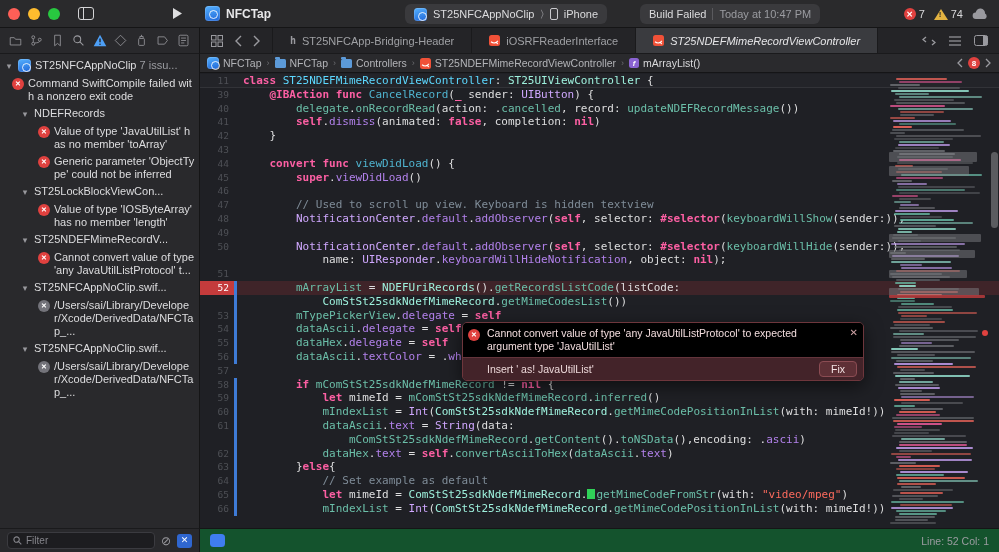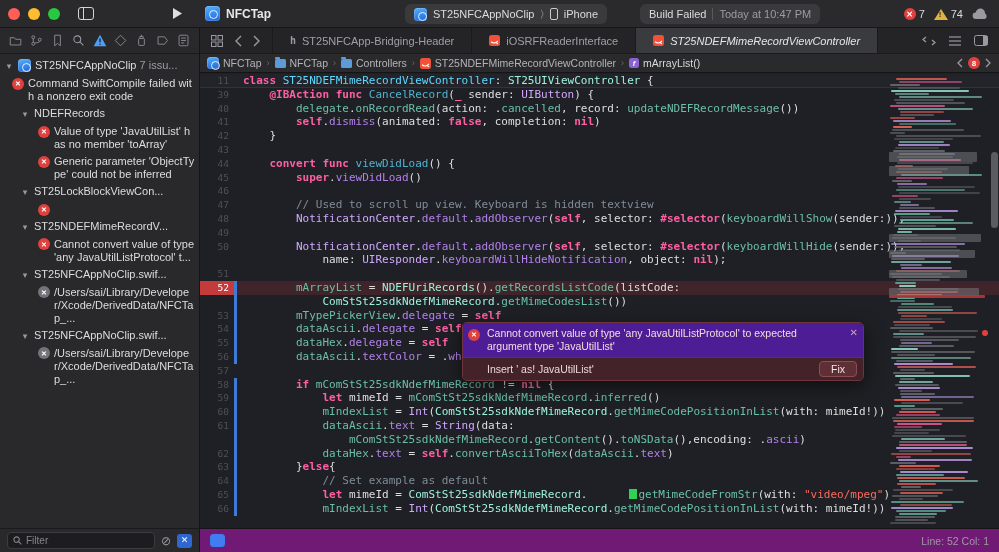--- a/index.html
+++ b/index.html
@@ -101,43 +101,43 @@
   .ln { width:34px; flex:none; text-align:right; padding-right:5px; color:#4e5056; font-size:9.5px;
         line-height:13.8px; }
   .cb { width:3px; flex:none; }
   .row.chg .cb { background:#3e7bd6; }
   .src { padding-left:6px; }
   .row.err { background:#3f2429; }
   .row.err .ln { background:#c43b3c; color:#fff; }
   .tok.pl{color:#dfdfe0}.tok.kw{color:#fc5fa3;font-weight:bold}.tok.str{color:#fc6a5d}
   .tok.com{color:#7f8c98}.tok.decl{color:#5dd8ff}.tok.fdecl{color:#4fb3cf}
   .tok.ptype{color:#9ef1dd}.tok.pmem{color:#6bbfa9}.tok.otype{color:#d0a8ff}.tok.omem{color:#b281eb}
-  .tok.hl { position:relative;margin-left:42px; }
+  .tok.hl { position:relative; }
   .tok.hl::before { content:""; display:inline-block; width:8px; height:10px; background:#30d158;
                     margin-right:1px; vertical-align:-1px; }
 
   .minimap { position:absolute; top:0; right:9px; width:103px; bottom:0; }
   .mm-bar { position:absolute; height:1.6px; border-radius:1px; }
   .mm-dot { position:absolute; width:6px; height:6px; border-radius:50%; background:#e0413f; right:2px; }
   .vthumb { position:absolute; right:1px; top:78px; width:7px; height:76px;
             background:rgba(255,255,255,.27); border-radius:4px; }
 
   
   .popup { position:absolute; left:262px; top:248px; width:402px; border-radius:5px; overflow:hidden;
            border:1px solid #6e363c; box-shadow:0 5px 18px rgba(0,0,0,.55); font-size:10.5px; z-index:9; }
-  .popup-msg { background:#4c1d95; color:#f2dcdd; padding:4px 20px 4px 24px; line-height:13px; position:relative; }
+  .popup-msg { background:#000000; color:#f2dcdd; padding:4px 20px 4px 24px; line-height:13px; position:relative; }
   .popup-msg .errball { position:absolute; left:5px; top:5px; width:12px; height:12px; }
   .popup-close { position:absolute; right:5px; top:3px; color:#cfa3a6; font-size:10px; }
   .popup-fix { background:#432329; border-top:1px solid #63343b; color:#ecd8d9;
                display:flex; align-items:center; padding:3px 6px 3px 24px; }
   .fix-btn { margin-left:auto; background:#5e3036; border:1px solid #8b4c53; border-radius:4px;
              color:#f3e3e4; font-size:10.5px; padding:1px 11px; }
 
   
-  .ed-status { position:absolute; left:200px; right:0; bottom:0; height:24px; background:#701a75;
+  .ed-status { position:absolute; left:200px; right:0; bottom:0; height:24px; background:#14532d;
                border-top:1px solid #151516; display:flex; align-items:center; padding:0 10px; }
   .bp-ic { width:15px; height:13px; background:#3f7df0; border-radius:3.5px; display:inline-block; }
   .linecol { margin-left:auto; color:#9b9ca1; font-size:10.5px; }
 
   svg { display:block; }
 </style>
 </head>
 <body>
 
 <div id="app">
@@ -391,20 +391,21 @@
       <div class="s-item" style="padding-left: 38px;">
         <span class="errball red">✕</span>
         <span class="txt">Generic parameter 'ObjectType' could not be inferred</span>
       </div>
       <div class="s-item" style="padding-left: 20px;">
         <span class="disc">▾</span>
         <span class="txt">ST25LockBlockViewCon...</span>
       </div>
       <div class="s-item" style="padding-left: 38px;">
         <span class="errball red">✕</span>
+        <span class="txt">Value of type 'IOSByteArray' has no member 'length'</span>
       </div>
       <div class="s-item" style="padding-left: 20px;">
         <span class="disc">▾</span>
         <span class="txt">ST25NDEFMimeRecordV...</span>
       </div>
       <div class="s-item" style="padding-left: 38px;">
         <span class="errball red">✕</span>
         <span class="txt">Cannot convert value of type 'any JavaUtilListProtocol' t...</span>
       </div>
       <div class="s-item" style="padding-left: 20px;">

